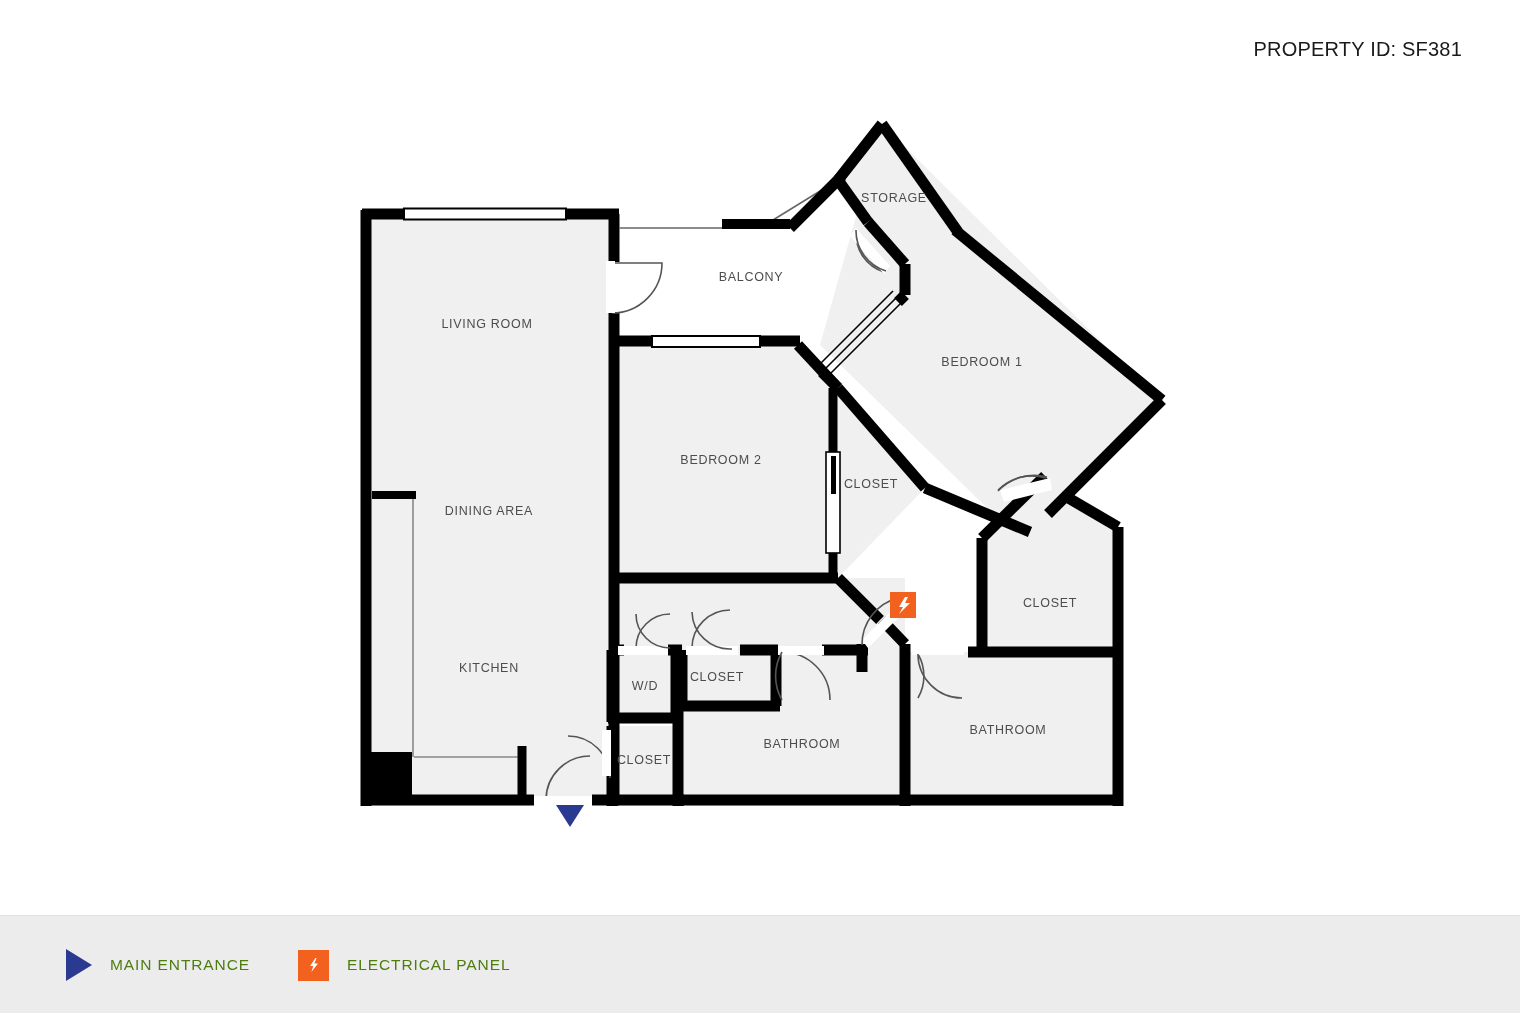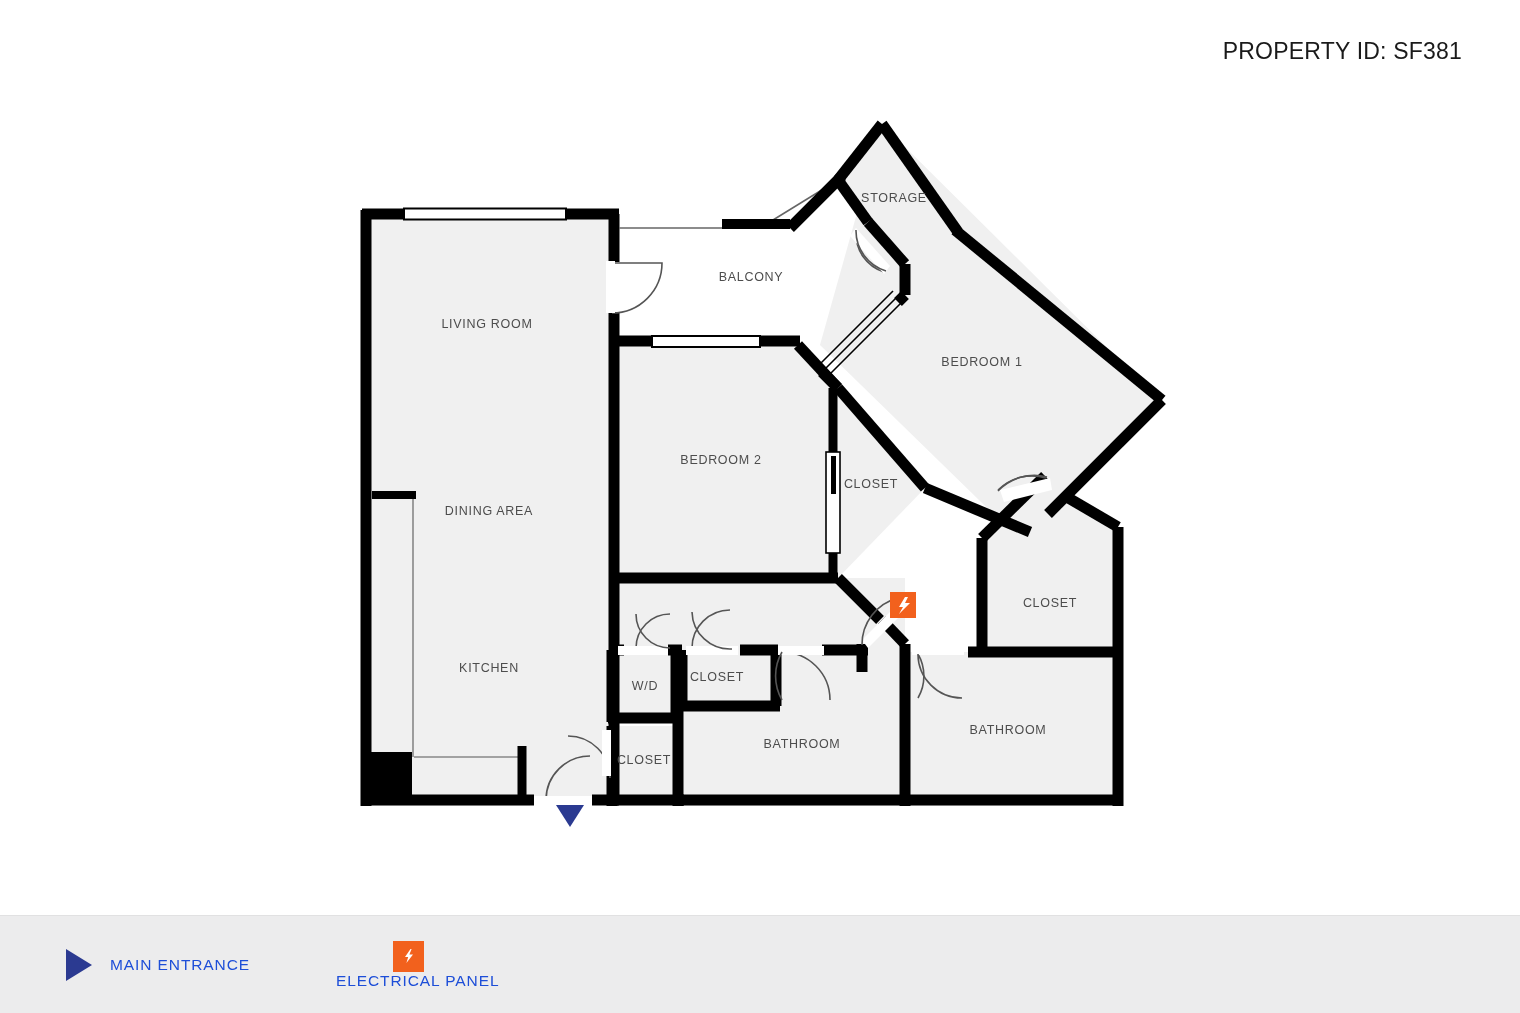--- a/index.html
+++ b/index.html
@@ -17,21 +17,21 @@
   #page {
     position: absolute;
     inset: 0;
     background: #ffffff;
   }
   
   .property-id {
     position: absolute;
     top: 38px;
     right: 58px;
-    font-size: 23px;
+    font-size: 20px;
     font-weight: 400;
     color: #1a1a1a;
     letter-spacing: 0.2px;
     white-space: nowrap;
   }
   
   .stage {
     position: absolute;
     left: 0;
     top: 0;
@@ -56,24 +56,24 @@
     left: 0;
     height: 98px;
     display: flex;
     align-items: center;
   }
   .legend-item {
     display: flex;
     align-items: center;
   }
   .legend-item.first { margin-left: 66px; }
-  .legend-item.second { margin-left: 68px; flex-direction: column; }
+  .legend-item.second { margin-left: 48px; }
   .legend-label {
     font-size: 15.5px;
-    color: #1d4ed8;
+    color: #4d7c0f;
     letter-spacing: 0.9px;
     margin-left: 18px;
     white-space: nowrap;
   }
   .tri-icon {
     width: 0; height: 0;
     border-top: 16px solid transparent;
     border-bottom: 16px solid transparent;
     border-left: 26px solid #2b3a91;
   }

